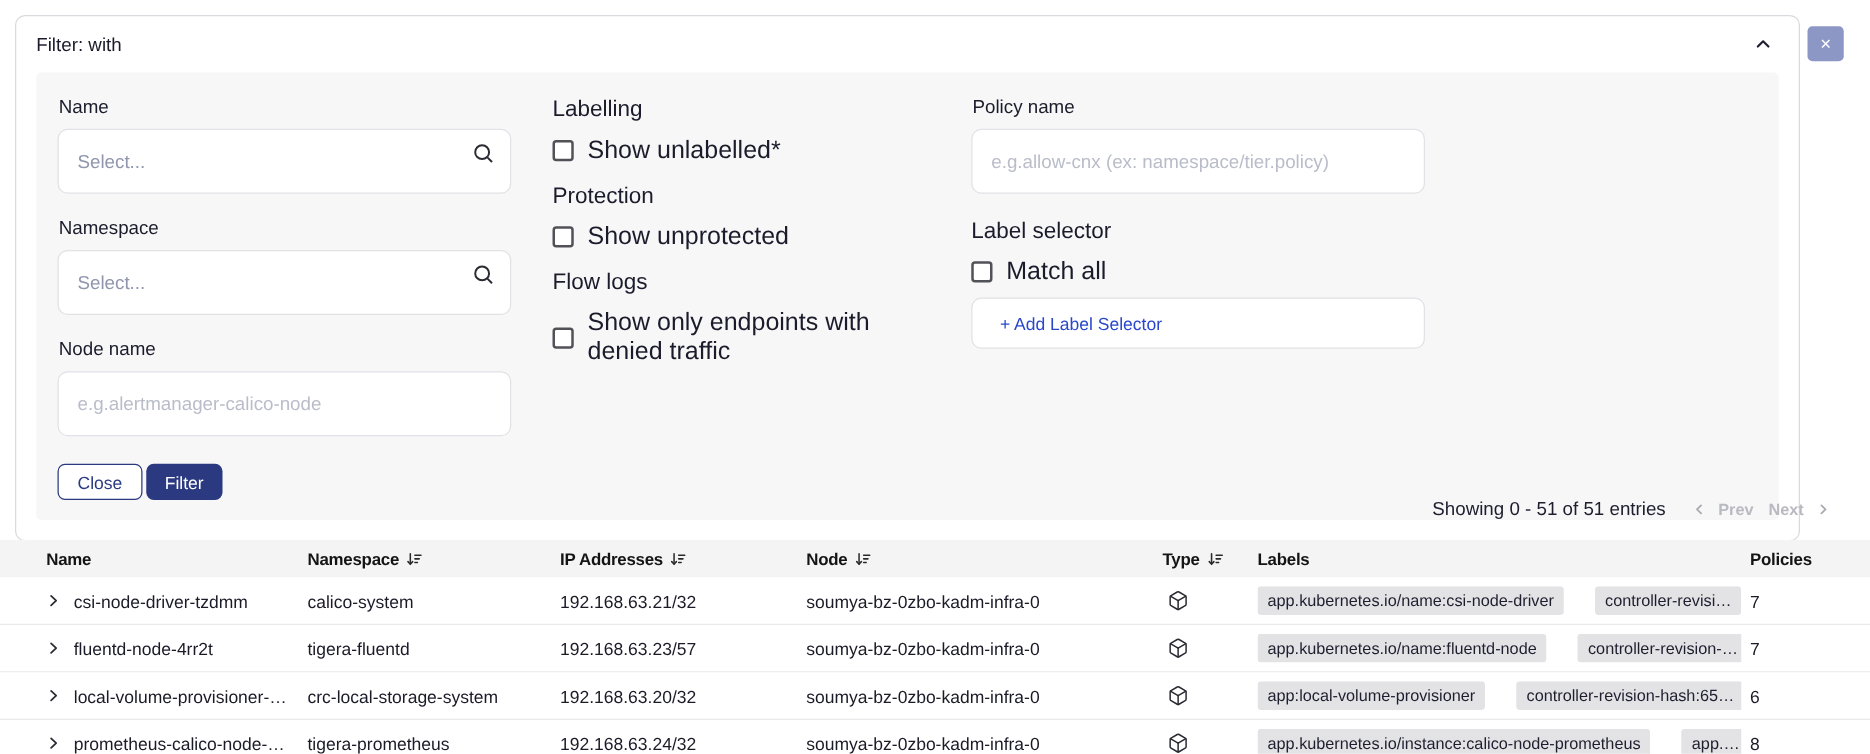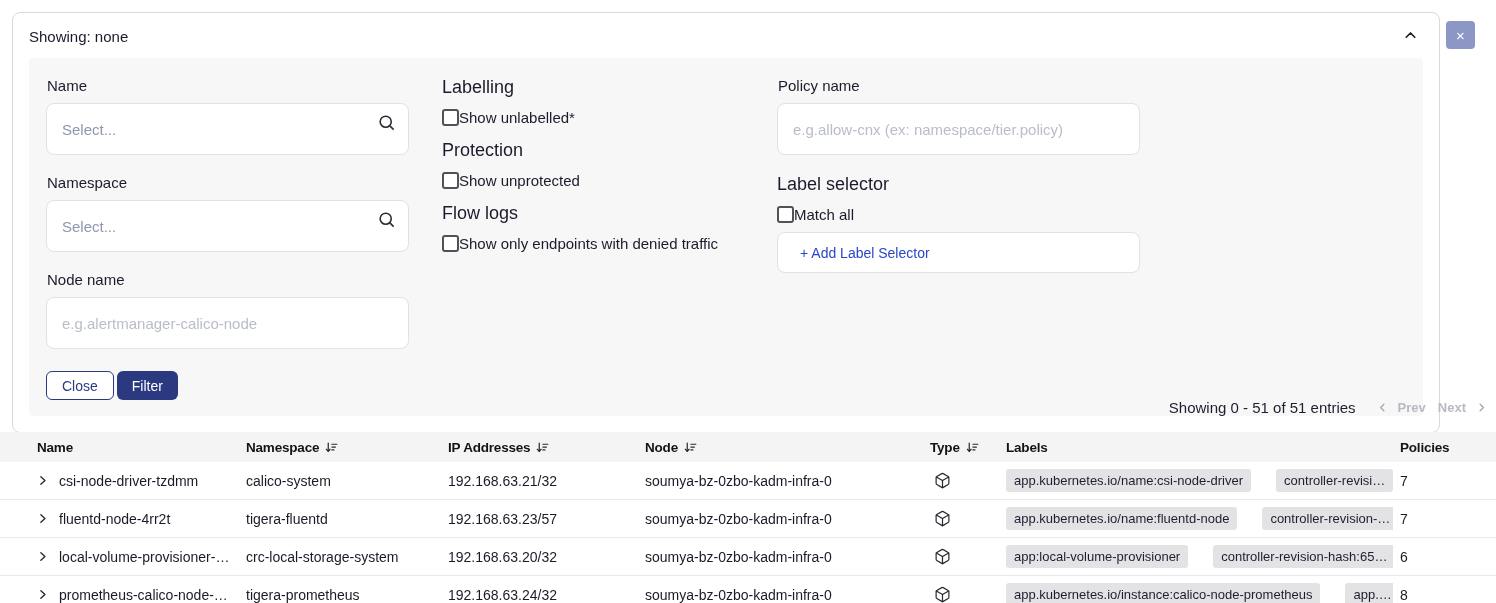--- a/index.html
+++ b/index.html
@@ -39,21 +39,21 @@
     border: 1px solid #e2e2e6; border-radius: 8px;
     padding: 0 40px 0 15px; font-size: 15px; color: #1b1b2b;
     font-family: "Liberation Sans", sans-serif; outline: none;
   }
   .select-input::placeholder { color: #8f96ad; }
   .eg-input::placeholder { color: #b9bdc9; }
   .search-ic { position: absolute; right: 13px; top: 10px; width: 19px; height: 19px; }
 
   .fsection { margin-bottom: 14px; }
   .fsection-heading { font-size: 18px; color: #1b1b2b; margin-bottom: 11px; }
-  .cb-row { display: flex; align-items: center; font-size: 15px; color: #1b1b2b; }
+  .cb-row { display: flex; align-items: center; gap: 11px; font-size: 20px; color: #1b1b2b; }
   .cb {
     width: 17px; height: 17px; flex: none;
     border: 2px solid #515158; border-radius: 3px; background: #fff; cursor: pointer;
   }
 
   .add-btn {
     width: 100%; height: 41px; margin-top: 9px;
     background: #fff; border: 1px solid #e2e2e6; border-radius: 8px;
     color: #2847c9; font-size: 14px; text-align: left; padding-left: 22px;
     font-family: "Liberation Sans", sans-serif; cursor: pointer;
@@ -73,21 +73,21 @@
 
   .panel-close {
     position: absolute; top: 21px; right: 21px; width: 29px; height: 28px;
     background: #8d97c6; border: none; border-radius: 4px; color: #fff;
     font-size: 15px; line-height: 1; display: flex; align-items: center; justify-content: center;
     cursor: pointer; font-family: "Liberation Sans", sans-serif;
   }
 
   
   .pagination-row {
-    position: absolute; top: 397px; right: 5px; height: 20px;
+    position: absolute; top: 397px; right: 28px; height: 20px;
     display: flex; align-items: center;
   }
   .pg-summary { font-size: 15px; color: #1e1e2f; margin-right: 17px; }
   .pg-chev { display: flex; align-items: center; padding: 0 3px; cursor: default; }
   .pg-label { font-size: 13px; font-weight: bold; color: #b9b9c1; margin: 0 6px; cursor: default; }
 
   
   .ep-table { position: absolute; left: 0; top: 432px; width: 1496px; }
   .thead, .trow {
     display: grid;
@@ -110,21 +110,21 @@
     background: #e3e3e6; border-radius: 3px; padding: 4px 8px;
     font-size: 13px; color: #1e1e2f; white-space: nowrap; flex: none;
   }
   .td-policies { padding-left: 7px; }
 </style>
 </head>
 <body>
 
 <section class="filter-card">
   <div class="filter-card-header">
-    <span class="filter-title">Showing: none</span>
+    <span class="filter-title">Filter: with</span>
     <button class="chev-btn">
       <span>
         <svg width="17" height="17" viewBox="0 0 24 24" fill="none" stroke="#1e1e2f" stroke-width="2.4" stroke-linecap="round" stroke-linejoin="round">
             <polyline points="6 14.5 12 8.5 18 14.5"></polyline>
           </svg>
       </span>
     </button>
   </div>
 
   <div class="filter-body">

